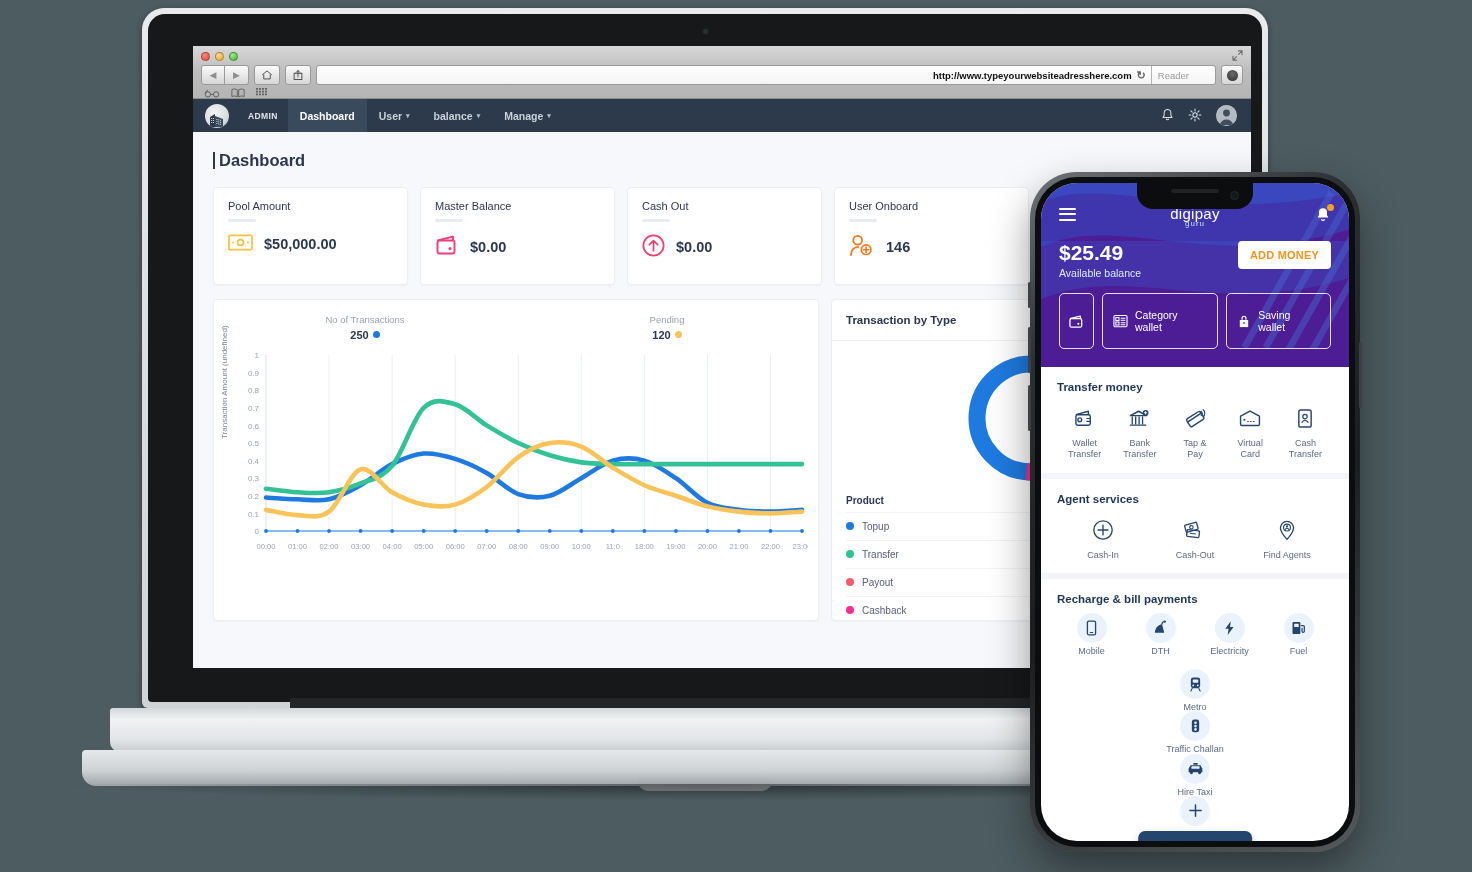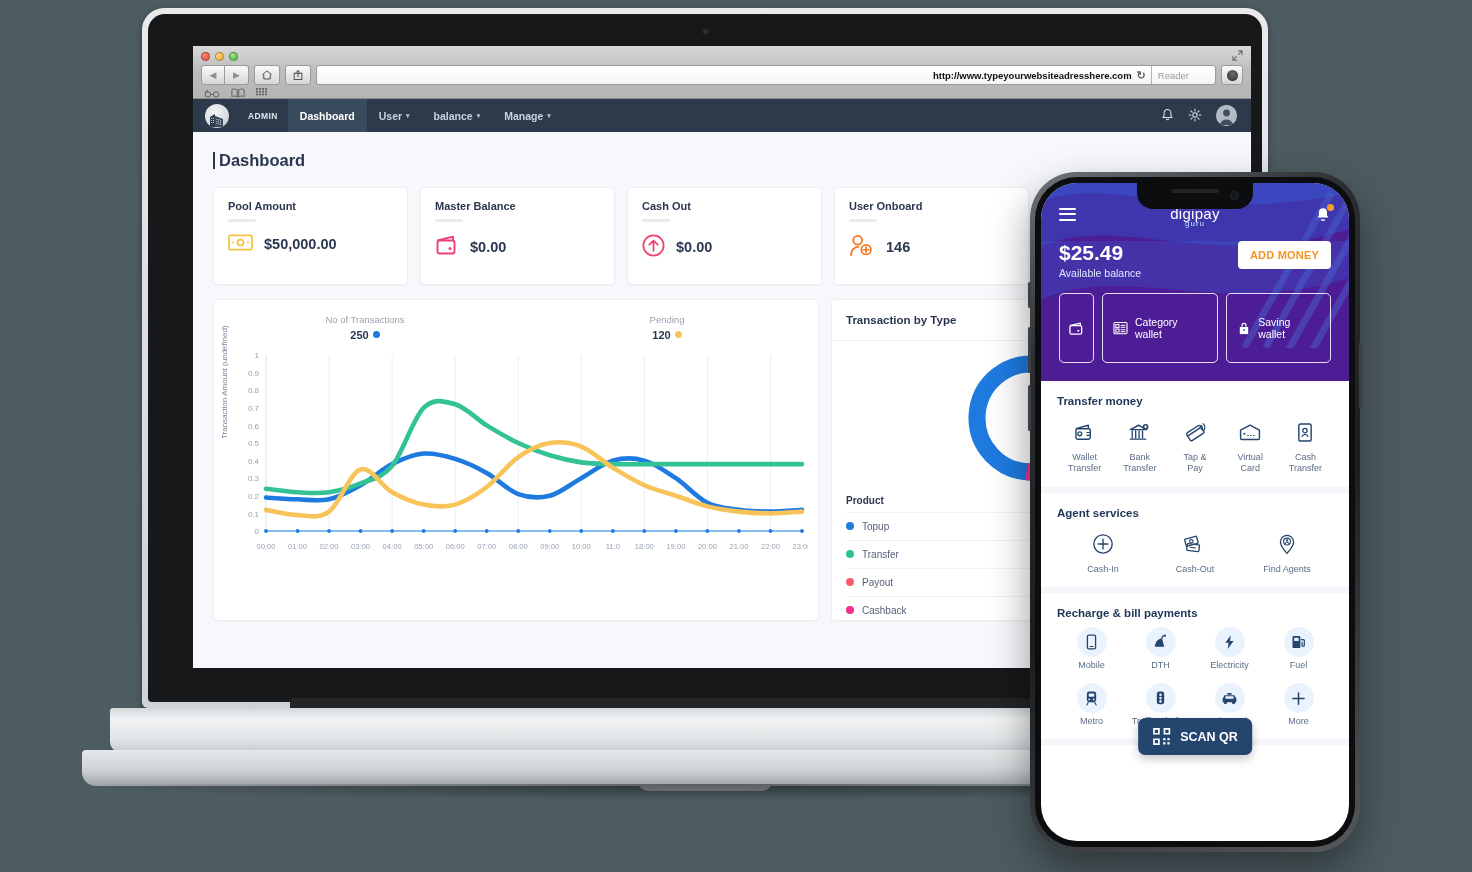--- a/index.html
+++ b/index.html
@@ -108,21 +108,21 @@
   
   .dash { background: #f7f8fb; height: 536px; padding: 20px 20px 0 20px; overflow: hidden; }
   .page-title { font-size: 16.5px; font-weight: bold; color: #2b3750; border-left: 2px solid #2b3750; padding-left: 4px; line-height: 1; margin-bottom: 18px; }
 
   .cards { display: flex; gap: 12px; }
   .card {
     background: #fff; border: 1px solid #eceef2; border-radius: 4px;
     width: 195px; height: 98px; padding: 12px 14px; flex: none;
     box-shadow: 0 1px 2px rgba(16,24,40,.03);
   }
-  .card-title { font-size: 11px; color: #2b3750; font-weight: 700; }
+  .card-title { font-size: 11px; color: #2b3750; font-weight: 400; }
   .card-rule { width: 28px; height: 3px; background: #e8ebf0; border-radius: 2px; margin: 7px 0 12px 0; }
   .card-val { display: flex; align-items: center; gap: 11px; }
   .card-num { font-size: 14.5px; font-weight: bold; color: #2b3750; }
 
   .panels { display: flex; gap: 12px; margin-top: 14px; }
   .panel { background: #fff; border: 1px solid #eceef2; border-radius: 4px; box-shadow: 0 1px 2px rgba(16,24,40,.03); }
   .panel-head { padding: 14px 14px; border-bottom: 1px solid #f0f2f5; font-size: 11.5px; font-weight: bold; color: #2b3750; }
   #tx-panel { width: 606px; height: 322px; }
   #type-panel { width: 400px; height: 322px; }
 
@@ -211,21 +211,21 @@
   .bal-row { display: flex; align-items: flex-start; position: relative; z-index: 2; margin-top: 14px; }
   .bal-amt { color: #fff; font-size: 21px; font-weight: bold; }
   .bal-lbl { color: #dceaff; font-size: 10.5px; margin-top: 2px; }
   .add-money {
     margin-left: auto; background: #fff; color: #f49521; font-weight: bold; font-size: 11px;
     padding: 8px 12px; border-radius: 4px; letter-spacing: .2px;
   }
   .chips { display: flex; gap: 8px; position: relative; z-index: 2; margin-top: 14px; }
   .chip {
     border: 1.3px solid rgba(255,255,255,.85); border-radius: 5px; color: #fff;
-    display: flex; align-items: center; gap: 7px; padding: 22px 10px; font-size: 10.5px;
+    display: flex; align-items: center; gap: 7px; padding: 15px 10px; font-size: 10.5px;
   }
   .chip.sq { padding: 7px 8px; }
 
   .ph-sec { padding: 14px 16px 12px 16px; border-bottom: 6px solid #f3f5f8; }
   .ph-sec.last { border-bottom: none; }
   .ph-sec-title { font-size: 11.5px; font-weight: bold; color: #1d3557; margin-bottom: 10px; }
   .tile-row { display: flex; }
   .tile { flex: 1; text-align: center; position: relative; }
   .tile .ic { height: 26px; display: flex; align-items: center; justify-content: center; }
   .tile .tl { font-size: 9px; color: #5a6b85; line-height: 1.25; margin-top: 5px; }
@@ -804,21 +804,21 @@
               <svg width="15" height="16" viewBox="0 0 16 17">
                     <rect x="1.6" y="2" width="8.4" height="13" rx="1.3" fill="#23456e"></rect>
                     <rect x="3.4" y="4" width="4.8" height="3.4" fill="#eaf3fd"></rect>
                     <path d="M11 6h2.2c.6 0 1 .4 1 1v5c0 .7-.6 1.2-1.2 1.2s-1.2-.5-1.2-1.2V9" stroke="#23456e" stroke-width="1.3" fill="none" stroke-linecap="round"></path>
                   </svg>
             </div>
               </div>
             <div class="tl">Fuel</div>
           </div>
         </div>
-        <div class="tile-row" style="margin-top:14px;">
+        <div class="tile-row" style="margin-top:14px;flex-direction:column;">
           <div class="tile">
             <div class="ic">
                 <div class="circ">
               <svg width="13" height="16" viewBox="0 0 14 17">
                     <rect x="2" y="1.4" width="10" height="11.6" rx="2.6" fill="#23456e"></rect>
                     <rect x="4" y="3.6" width="6" height="3.6" rx="1" fill="#eaf3fd"></rect>
                     <circle cx="4.6" cy="10" r="1" fill="#eaf3fd"></circle>
                     <circle cx="9.4" cy="10" r="1" fill="#eaf3fd"></circle>
                     <path d="M3.4 13.4 2 16M10.6 13.4 12 16" stroke="#23456e" stroke-width="1.2" stroke-linecap="round"></path>
                   </svg>

